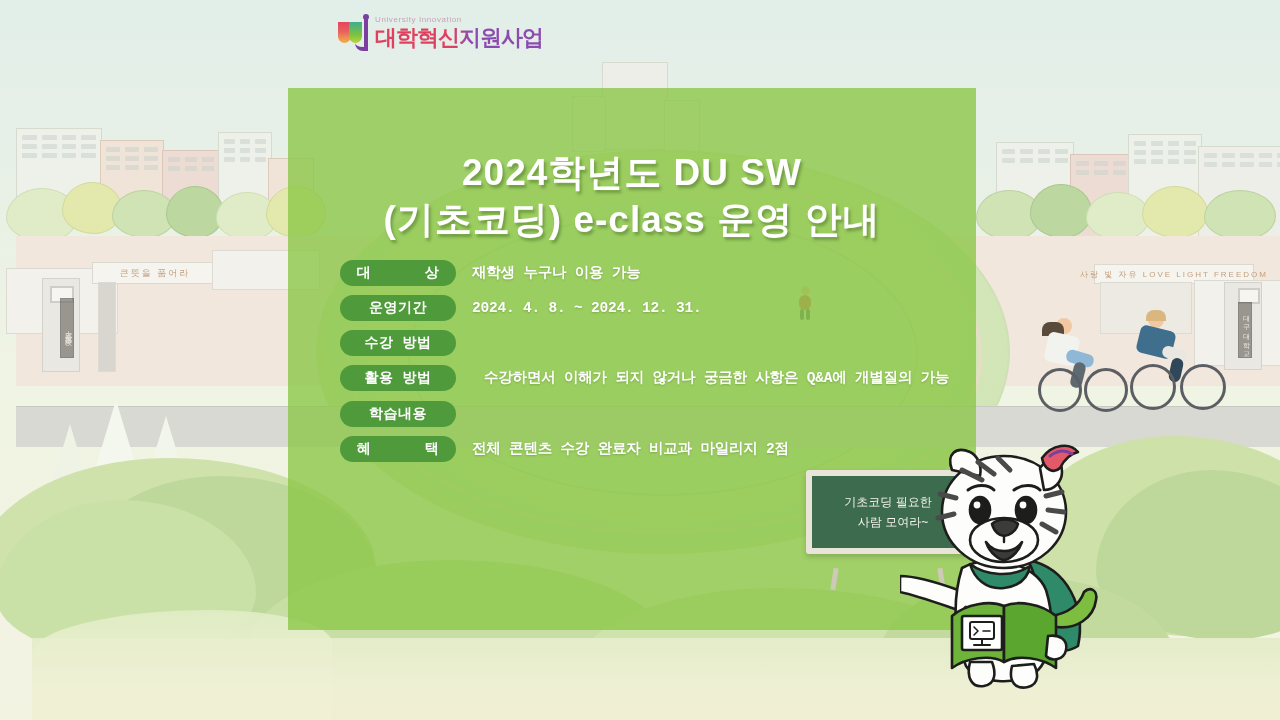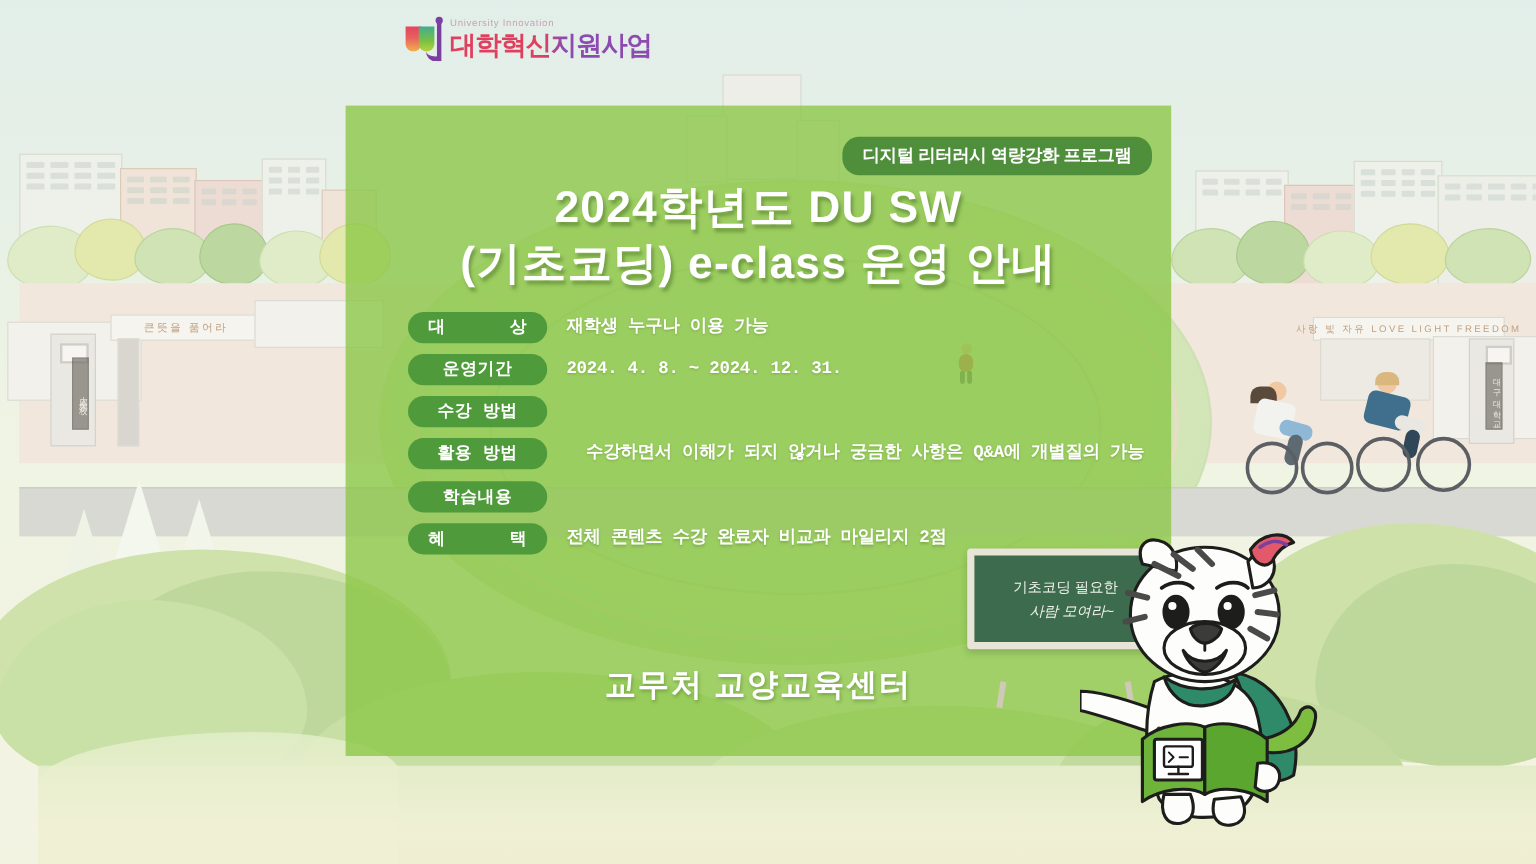--- a/index.html
+++ b/index.html
@@ -291,40 +291,40 @@
     flex: 1 1 auto;
     padding-left: 16px;
     color: #ffffff;
     font-size: 14.5px;
     font-weight: bold;
     line-height: 1.45;
     letter-spacing: -.2px;
     text-shadow: 0 1px 2px rgba(70, 110, 35, .35);
     padding-top: 3px;
   }
-  .row .value .line2 { display: block; padding-left: 12px; text-align: center; }
+  .row .value .line2 { display: block; padding-left: 12px; }
   .row.tall { margin-bottom: 10px; }
 
   #footer-org {
     position: absolute;
     left: 0; right: 0;
     bottom: 42px;
     text-align: center;
     color: #ffffff;
     font-size: 26px;
     font-weight: bold;
     letter-spacing: 1.5px;
     text-shadow: 1px 2px 3px rgba(60, 95, 30, .40);
   }
 
   
   #blackboard {
     position: absolute;
     left: 806px;
-    top: 457px;
+    top: 470px;
     width: 164px;
     height: 84px;
     background: #3d6b4d;
     border: 6px solid #e8e4d8;
     border-radius: 3px;
     box-sizing: border-box;
     z-index: 7;
     box-shadow: 0 3px 5px rgba(60, 80, 50, .25);
   }
   #blackboard .chalk {
@@ -333,21 +333,21 @@
     display: flex;
     flex-direction: column;
     align-items: center;
     justify-content: center;
     gap: 5px;
     color: #f4f4ee;
     font-size: 12px;
     line-height: 1.25;
     text-align: center;
   }
-  #blackboard .chalk span:last-child { margin-left: 10px; font-style: italic; }
+  #blackboard .chalk span:last-child { margin-left: 10px; }
   #bb-legs {
     position: absolute;
     left: 806px;
     top: 568px;
     width: 164px;
     height: 22px;
     z-index: 6;
   }
   #bb-legs i {
     position: absolute;
@@ -581,21 +581,20 @@
       <div class="dot"></div>
     </div>
     <div class="wordmark">
       <span class="eng">University Innovation</span>
       <span class="kor">대학혁신지원사업</span>
     </div>
   </div>
 
   <div id="panel">
 
-    <div id="badge">디지털 리터러시 역량강화 프로그램</div>
 
     <div id="title">
       <span class="l1">2024학년도 DU SW</span>
       <span class="l2">(기초코딩) e-class 운영 안내</span>
     </div>
 
     <div id="info">
 
       <div class="row">
         <div class="label">대      상</div>
@@ -628,21 +627,20 @@
 
       <div class="row">
         <div class="label">혜      택</div>
         <div class="value">
           <span>전체 콘텐츠 수강 완료자 비교과 마일리지 2점</span>
         </div>
       </div>
 
     </div>
 
-    <div id="footer-org">교무처 교양교육센터</div>
   </div>
 
   <div id="bb-legs">
     <i class="l"></i>
       <i class="r"></i>
   </div>
   <div id="blackboard">
     <div class="chalk">
       <span>기초코딩 필요한</span>
       <span>사람 모여라~</span>

